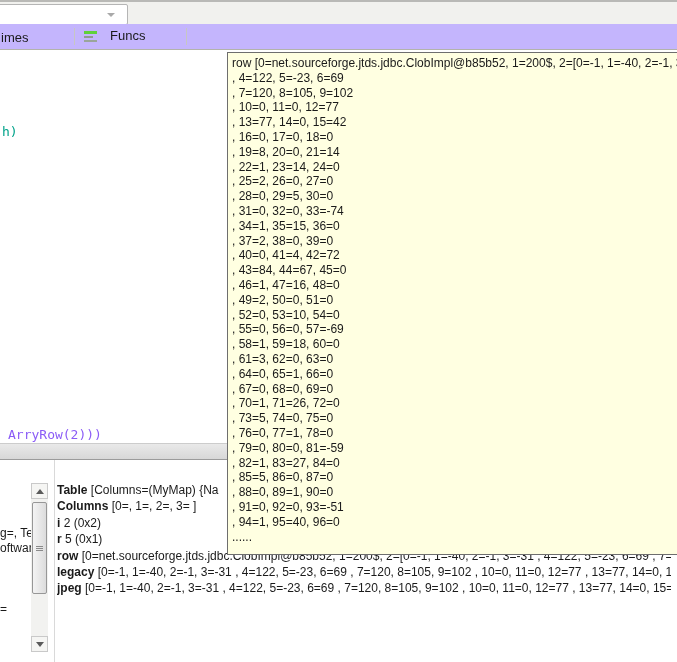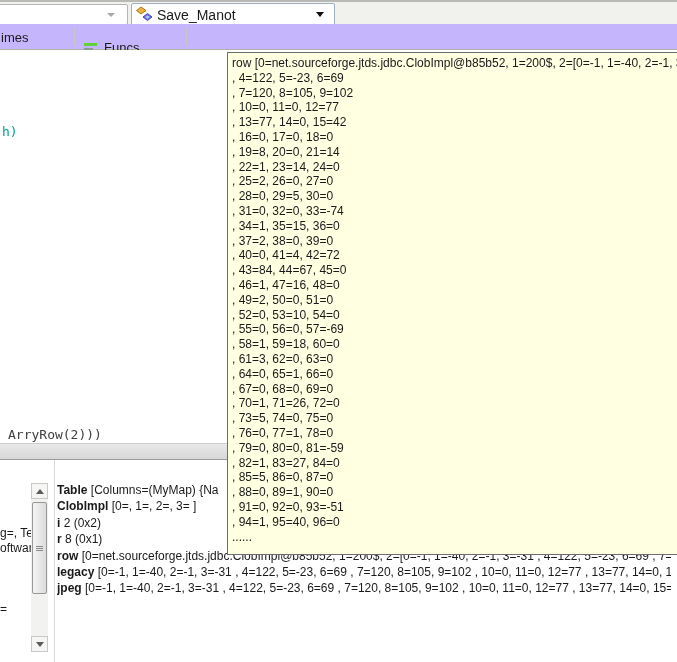--- a/index.html
+++ b/index.html
@@ -18,32 +18,32 @@
   .combo2 .txt{margin-left:4px;font-size:14px;white-space:nowrap;}
   .arrow.dark{border-top:5px solid #111;position:absolute;right:10px;top:8px;}
   .macro-ic{margin-left:4px;flex:0 0 auto;}
 
   
   .tabbar{position:absolute;left:0;top:24px;width:677px;height:25px;
           background:#c4b5fd;border-bottom:1px solid #b3b3ab;}
   .tab-times{position:absolute;left:1px;top:6px;font-size:13px;}
   .tabsep{position:absolute;top:4px;width:1px;height:17px;background:#c7c7c3;}
   .sep1{left:74px;} .sep2{left:186px;}
-  .tab-funcs{position:absolute;left:84px;top:16px;display:flex;align-items:center;gap:5px;font-size:13px;}
+  .tab-funcs{position:absolute;left:84px;top:4px;display:flex;align-items:center;gap:11px;font-size:13px;}
   .funcs-ic{display:inline-block;width:15px;height:12px;position:relative;}
   .funcs-ic i{position:absolute;left:0;display:block;}
   .funcs-ic .b1{top:1px;width:13px;height:3px;background:#5fd13a;}
   .funcs-ic .b2{top:6px;width:9px;height:2px;background:#8f9a8f;}
   .funcs-ic .b3{top:10px;width:13px;height:2px;background:#9aa59a;}
 
   
   .editor{position:absolute;left:0;top:50px;width:677px;height:409px;background:#fff;}
   .code{position:absolute;font-family:"DejaVu Sans Mono","Liberation Mono",monospace;font-size:13px;white-space:pre;}
   .code1{left:2px;top:74px;color:#00a38a;}
-  .code2{left:8px;top:377px;color:#404040;}
+  .code2{left:8px;top:377px;color:#8b5cf6;}
   .hband{position:absolute;left:0;top:393px;width:677px;height:16px;
          background:linear-gradient(#e9e9e9,#d6d6d6);border-top:1px solid #cccccc;}
 
   
   .panel{position:absolute;left:0;top:459px;width:677px;height:203px;background:#fff;
          border-top:1px solid #9b9b9b;box-sizing:border-box;}
   .frag{position:absolute;left:0;font-size:12px;white-space:nowrap;}
   .f1{top:66px;} .f2{top:81px;} .f3{top:142px;}
   .vdivider{position:absolute;left:54px;top:0;width:1px;height:203px;background:#d9d9d9;}
 
@@ -72,29 +72,20 @@
 </style>
 </head>
 <body>
 
 <div class="screen">
 
   <div class="toolbar">
     <div class="combo combo1">
       <span class="txt">ebug (legacy)</span>
       <span class="arrow gray"></span>
-    </div>
-    <div class="combo combo2">
-      <svg class="macro-ic" width="17" height="17" viewBox="0 0 17 17">
-        <polygon points="5,1 10,4.5 5,8 0.5,4.5" fill="#f2b13c" stroke="#a8761c" stroke-width="1"></polygon>
-        <polygon points="11.5,7.5 16,11 11.5,14.5 7,11" fill="#7b68ee" stroke="#4646b0" stroke-width="1"></polygon>
-        <polygon points="11.5,9.5 13.8,11 11.5,12.8 9.3,11" fill="#9fd8f0"></polygon>
-      </svg>
-      <span class="txt">Save_Manot</span>
-      <span class="arrow dark"></span>
     </div>
   </div>
 
   <div class="tabbar">
     <span class="tab-times">imes</span>
     <div class="tabsep sep1"></div>
     <div class="tab-funcs">
       <span class="funcs-ic">
           <i class="b1"></i>
           <i class="b2"></i>
@@ -131,25 +122,25 @@
           <span class="tri-down"></span>
         </div>
     </div>
 
     <div class="vdivider"></div>
 
     <div class="vars">
 
         <div class="var-row"><b>Table</b> <span>[Columns=(MyMap) {Na</span></div>
 
-        <div class="var-row"><b>ClobImpl</b> <span>[0=, 1=, 2=, 3= ]</span></div>
+        <div class="var-row"><b>Columns</b> <span>[0=, 1=, 2=, 3= ]</span></div>
 
         <div class="var-row"><b>i</b> <span>2 (0x2)</span></div>
 
-        <div class="var-row"><b>r</b> <span>8 (0x1)</span></div>
+        <div class="var-row"><b>r</b> <span>5 (0x1)</span></div>
 
 
         <div class="var-row"><b>row</b> <span>[0=net.sourceforge.jtds.jdbc.ClobImpl@b85b52, 1=200$, 2=[0=-1, 1=-40, 2=-1, 3=-31 , 4=122, 5=-23, 6=69 , 7=120, 8=105, 9=102</span></div>
 
         <div class="var-row"><b>legacy</b> <span>[0=-1, 1=-40, 2=-1, 3=-31 , 4=122, 5=-23, 6=69 , 7=120, 8=105, 9=102 , 10=0, 11=0, 12=77 , 13=77, 14=0, 15=42</span></div>
 
 
         <div class="var-row"><b>jpeg</b> <span>[0=-1, 1=-40, 2=-1, 3=-31 , 4=122, 5=-23, 6=69 , 7=120, 8=105, 9=102 , 10=0, 11=0, 12=77 , 13=77, 14=0, 15=42</span></div>
       </div>
 

